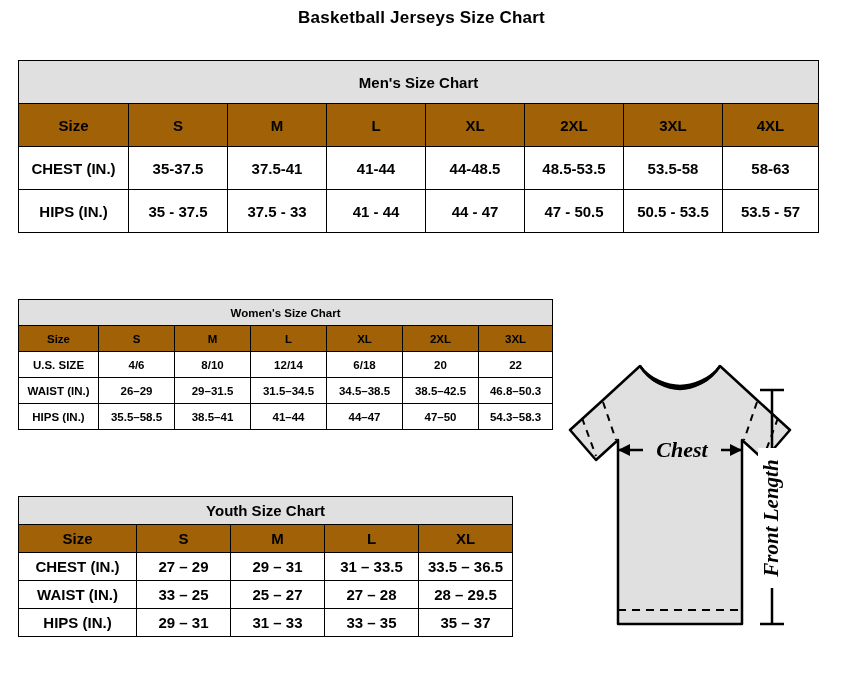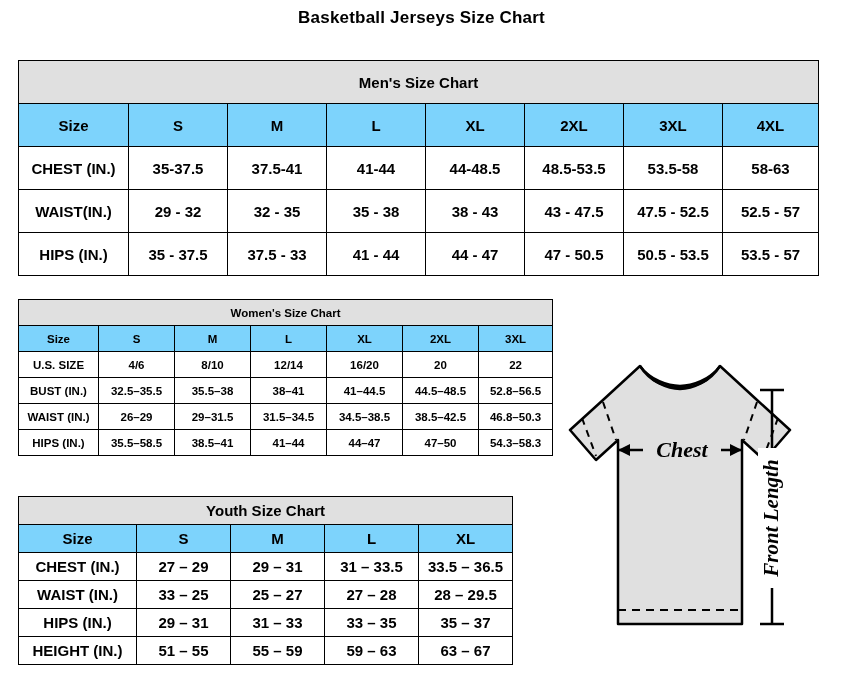--- a/index.html
+++ b/index.html
@@ -40,21 +40,21 @@
     font-weight: bold;
     padding: 0;
   }
   .band {
     background: #e0e0e0;
     font-size: 17px;
     font-weight: bold;
     height: 34px;
   }
   .hdr {
-    background: #7dd3fc;
+    background: #a16207;
     font-size: 15px;
     font-weight: bold;
     height: 32px;
   }
   
   #mens-chart table.sz td { height: 42px; font-size: 15px; }
   #mens-chart .band { height: 38px; font-size: 18px; }
   #mens-chart .hdr { height: 40px; font-size: 16px; }
   #mens-chart .rowlabel { font-size: 14px; }
 
@@ -118,30 +118,20 @@
         <td class="rowlabel">CHEST (IN.)</td>
         <td>35-37.5</td>
         <td>37.5-41</td>
         <td>41-44</td>
         <td>44-48.5</td>
         <td>48.5-53.5</td>
         <td>53.5-58</td>
         <td>58-63</td>
       </tr>
       <tr>
-        <td class="rowlabel">WAIST(IN.)</td>
-        <td>29 - 32</td>
-        <td>32 - 35</td>
-        <td>35 - 38</td>
-        <td>38 - 43</td>
-        <td>43 - 47.5</td>
-        <td>47.5 - 52.5</td>
-        <td>52.5 - 57</td>
-      </tr>
-      <tr>
         <td class="rowlabel">HIPS (IN.)</td>
         <td>35 - 37.5</td>
         <td>37.5 - 33</td>
         <td>41 - 44</td>
         <td>44 - 47</td>
         <td>47 - 50.5</td>
         <td>50.5 - 53.5</td>
         <td>53.5 - 57</td>
       </tr>
     </tbody>
@@ -170,32 +160,23 @@
         <td class="hdr">L</td>
         <td class="hdr">XL</td>
         <td class="hdr">2XL</td>
         <td class="hdr">3XL</td>
       </tr>
       <tr>
         <td class="rowlabel">U.S.  SIZE</td>
         <td>4/6</td>
         <td>8/10</td>
         <td>12/14</td>
-        <td>16/20</td>
+        <td>6/18</td>
         <td>20</td>
         <td>22</td>
-      </tr>
-      <tr>
-        <td class="rowlabel">BUST  (IN.)</td>
-        <td>32.5–35.5</td>
-        <td>35.5–38</td>
-        <td>38–41</td>
-        <td>41–44.5</td>
-        <td>44.5–48.5</td>
-        <td>52.8–56.5</td>
       </tr>
       <tr>
         <td class="rowlabel">WAIST  (IN.)</td>
         <td>26–29</td>
         <td>29–31.5</td>
         <td>31.5–34.5</td>
         <td>34.5–38.5</td>
         <td>38.5–42.5</td>
         <td>46.8–50.3</td>
       </tr>
@@ -246,27 +227,20 @@
         <td>27 – 28</td>
         <td>28 – 29.5</td>
       </tr>
       <tr>
         <td class="rowlabel">HIPS  (IN.)</td>
         <td>29 – 31</td>
         <td>31 – 33</td>
         <td>33 – 35</td>
         <td>35 – 37</td>
       </tr>
-      <tr>
-        <td class="rowlabel">HEIGHT  (IN.)</td>
-        <td>51 – 55</td>
-        <td>55 – 59</td>
-        <td>59 – 63</td>
-        <td>63 – 67</td>
-      </tr>
     </tbody>
   </table>
 </div>
 
 <div id="shirt-diagram">
   <svg width="305" height="322" viewBox="0 0 305 322" xmlns="http://www.w3.org/2000/svg">
 
     <path d="M75,48 L112,14 C122,28 140,34 152,34 C164,34 182,28 192,14 L229,48
              L262,78 L236,108 L214,88 L214,272 L90,272 L90,88 L68,108 L42,78 Z" fill="#e0e0e0" stroke="#000000" stroke-width="2.5" stroke-linejoin="round"></path>
 

